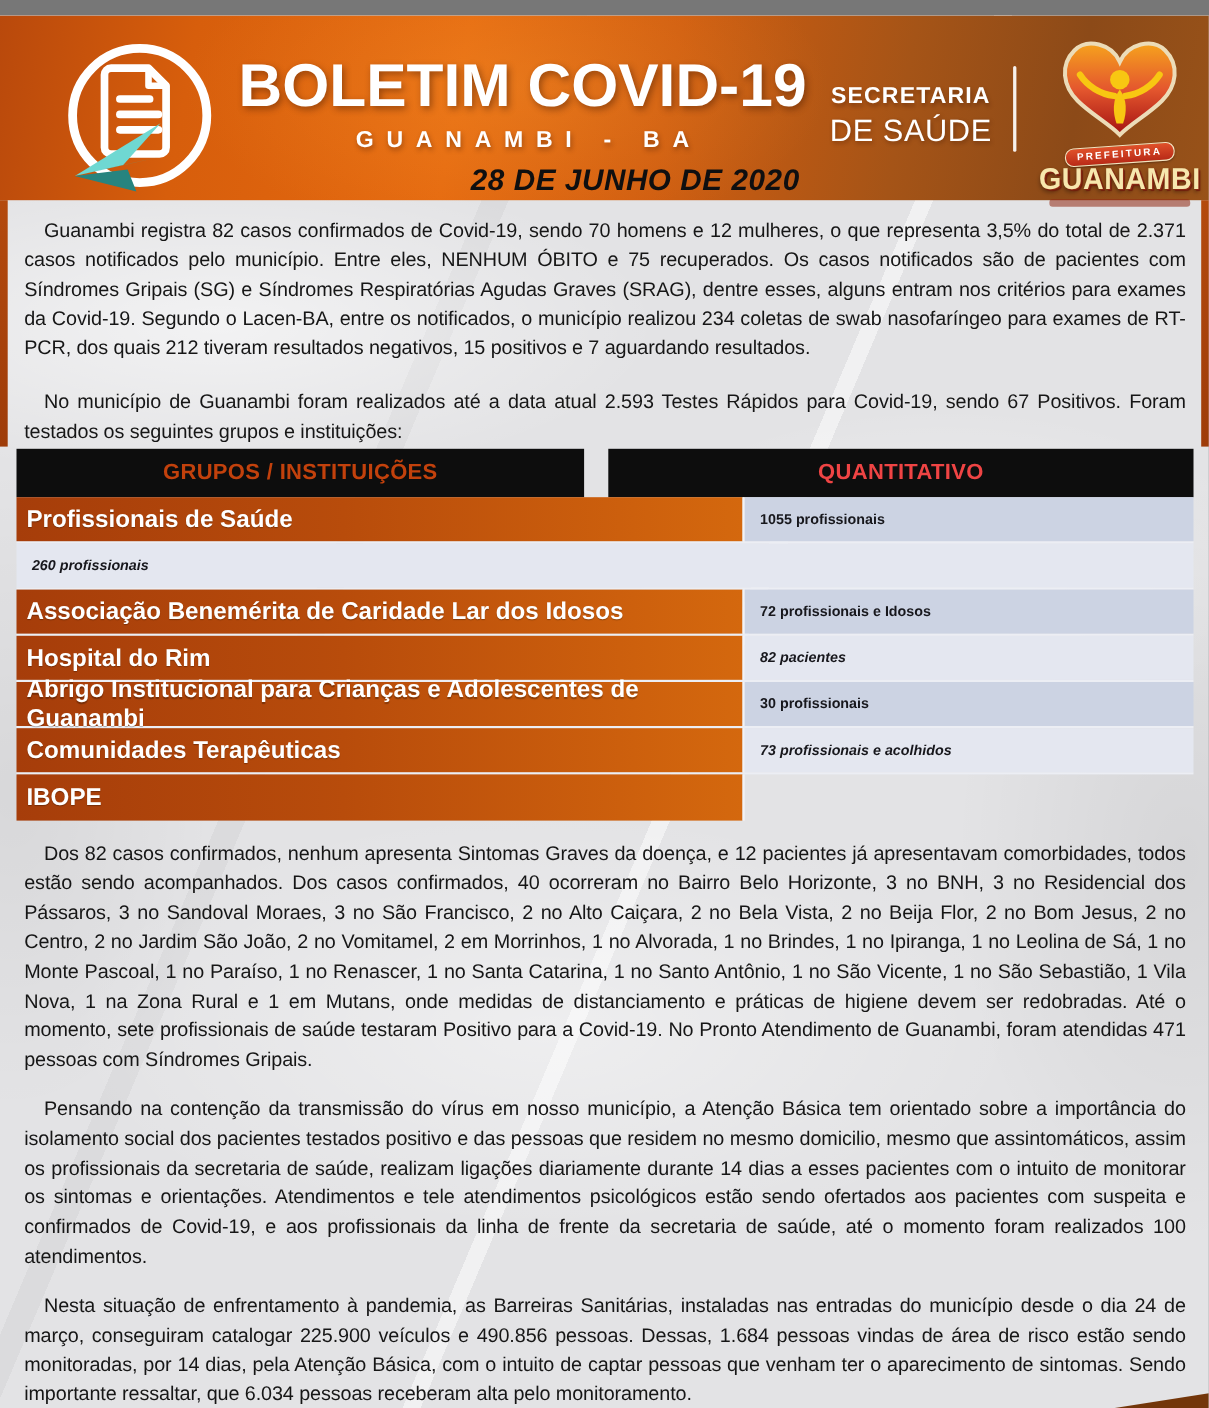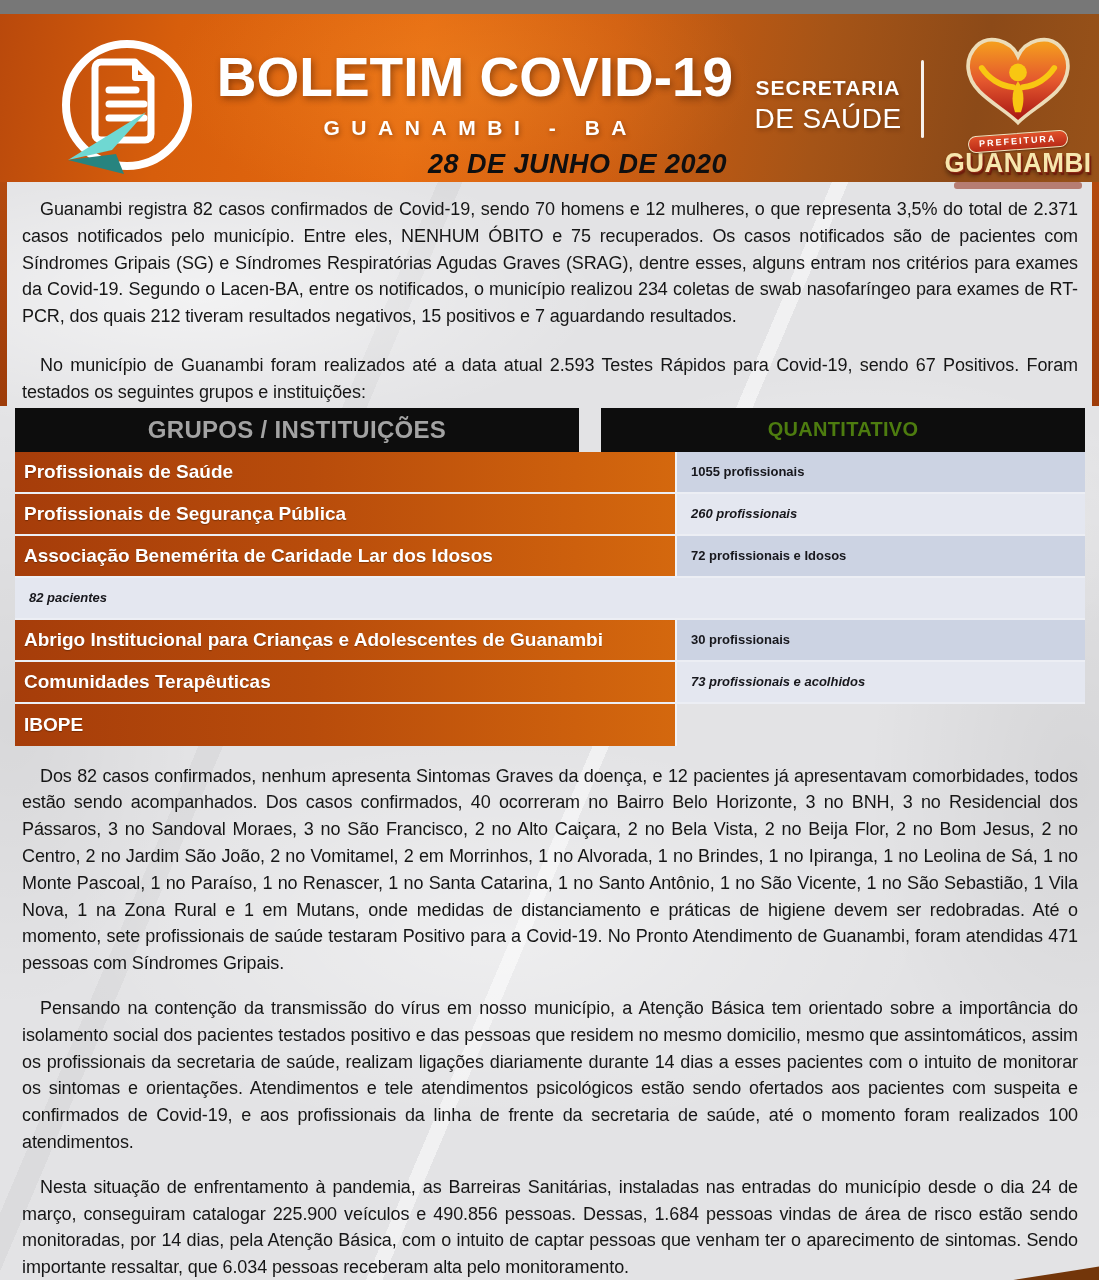--- a/index.html
+++ b/index.html
@@ -92,37 +92,37 @@
   }
   .p1 { margin-bottom:22px; }
   .p2 { margin-bottom:2px; }
   .p3 { margin-bottom:18px; }
   .p4 { margin-bottom:18px; }
 
   
   .test-table { margin: 0 -7px 17px -7px; }
   .t-head { display:flex; height:44px; }
   .t-head .h1 {
-    width:564px; background:#0d0d0d; color:#a3a3a3;
+    width:516px; background:#0d0d0d; color:#c2410c;
     display:flex; align-items:center; justify-content:center;
-    font-size:24px; font-weight:700; letter-spacing:.3px;
+    font-size:20px; font-weight:700; letter-spacing:.3px;
   }
   .t-head .h-gap { width:22px; }
   .t-head .h2 {
-    flex:1; background:#0d0d0d; color:#4d7c0f;
+    flex:1; background:#0d0d0d; color:#ef4444;
     display:flex; align-items:center; justify-content:center;
     font-size:20px; font-weight:700; letter-spacing:.3px;
   }
   .t-row { display:flex; height:42px; border-bottom:2px solid #eceef4; }
   .t-row:last-child { border-bottom:none; }
   .cell-group {
     width:662px; display:flex; align-items:center;
     padding-left:9px; padding-right:20px;
     background: linear-gradient(90deg,#a63d0a 0%, #b84c0b 45%, #cd600d 85%, #d4680e 100%);
-    color:#fff; font-size:19px; font-weight:700;
+    color:#fff; font-size:22px; font-weight:700;
     text-shadow: 0 1px 1px rgba(0,0,0,.3);
     border-right:2px solid #f2f3f7;
   }
   .cell-qty {
     flex:1; display:flex; align-items:center; padding-left:14px;
     background:#ccd3e3; color:#17171c; font-size:13px; font-weight:700;
   }
   .cell-qty.alt { background:#e4e7f0;font-style:italic; }
 
   
@@ -210,30 +210,30 @@
         <div class="h-gap"></div>
         <div class="h2">QUANTITATIVO</div>
       </div>
       <div>
   <div class="t-row">
     <div class="cell-group">Profissionais de Saúde</div>
     <div class="cell-qty">1055 profissionais</div>
   </div>
 
   <div class="t-row">
-    <div class="cell-group">Profissionais de Segurança Pública</div>
     <div class="cell-qty alt">260 profissionais</div>
   </div>
 
   <div class="t-row">
     <div class="cell-group">Associação Benemérita de Caridade Lar dos Idosos</div>
     <div class="cell-qty">72 profissionais e Idosos</div>
   </div>
 
   <div class="t-row">
+    <div class="cell-group">Hospital do Rim</div>
     <div class="cell-qty alt">82 pacientes</div>
   </div>
 
   <div class="t-row">
     <div class="cell-group">Abrigo Institucional para Crianças e Adolescentes de Guanambi</div>
     <div class="cell-qty">30 profissionais</div>
   </div>
 
   <div class="t-row">
     <div class="cell-group">Comunidades Terapêuticas</div>

